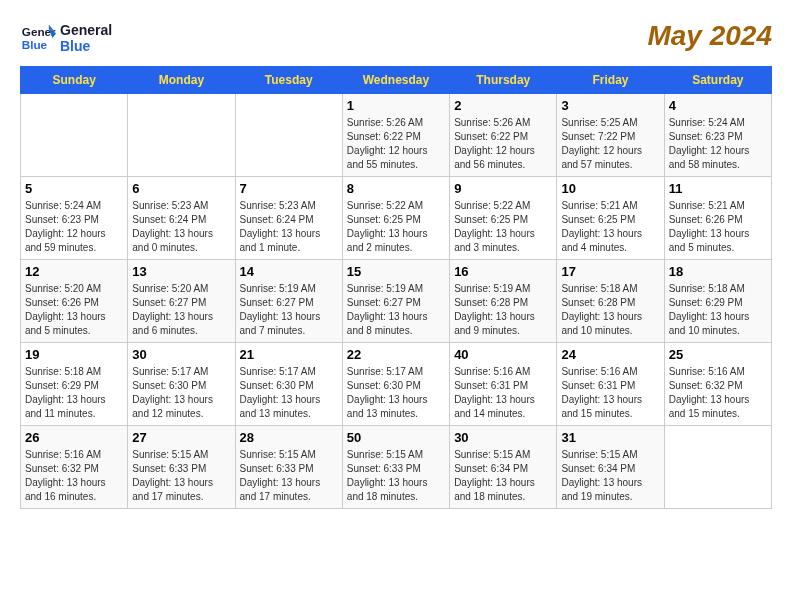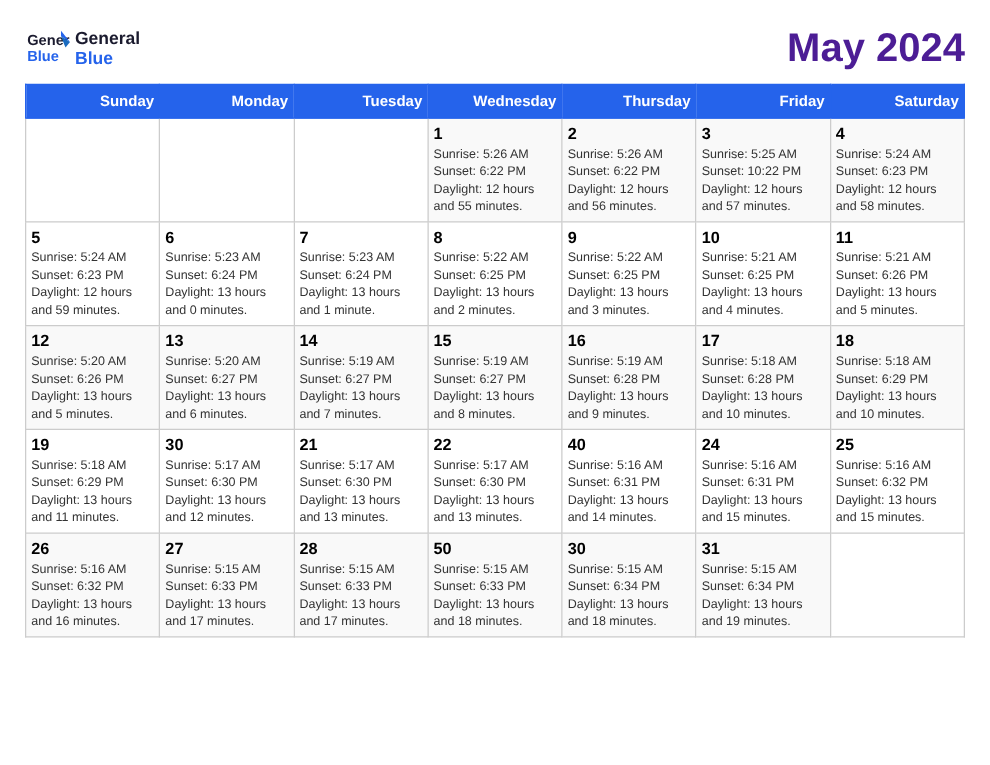--- a/index.html
+++ b/index.html
@@ -22,38 +22,39 @@
       gap: 4px;
     }
     .logo-icon {
       width: 36px;
       height: 36px;
     }
     .title-block {
       text-align: right;
     }
     .month-title {
-      font-size: 32px;
+      font-size: 28px;
       font-weight: bold;
-      color: #4c1d95;
+      color: #a16207;
+      font-style: italic;
     }
     .location {
       font-size: 16px;
       color: #1a1a2e;
     }
     .calendar {
       width: 100%;
       border-collapse: collapse;
       font-size: 11px;
     }
     .calendar thead th {
       background: #2563eb;
-      color: #ffffff;
+      color: #fde047;
       padding: 6px 4px;
-      text-align: right;
+      text-align: center;
       border: 1px solid #2563eb;
       font-size: 12px;
       font-weight: bold;
     }
     .calendar tbody td {
       border: 1px solid #ccc;
       vertical-align: top;
       padding: 4px;
       width: calc(100% / 7);
       min-height: 80px;
@@ -125,21 +126,21 @@
         <td>
           <div class="day-number">2</div>
           <div class="day-info" style="white-space: pre-line;">Sunrise: 5:26 AM
 Sunset: 6:22 PM
 Daylight: 12 hours
 and 56 minutes.</div>
         </td>
         <td>
           <div class="day-number">3</div>
           <div class="day-info" style="white-space: pre-line;">Sunrise: 5:25 AM
-Sunset: 10:22 PM
+Sunset: 7:22 PM
 Daylight: 12 hours
 and 57 minutes.</div>
         </td>
         <td>
           <div class="day-number">4</div>
           <div class="day-info" style="white-space: pre-line;">Sunrise: 5:24 AM
 Sunset: 6:23 PM
 Daylight: 12 hours
 and 58 minutes.</div>
         </td>

